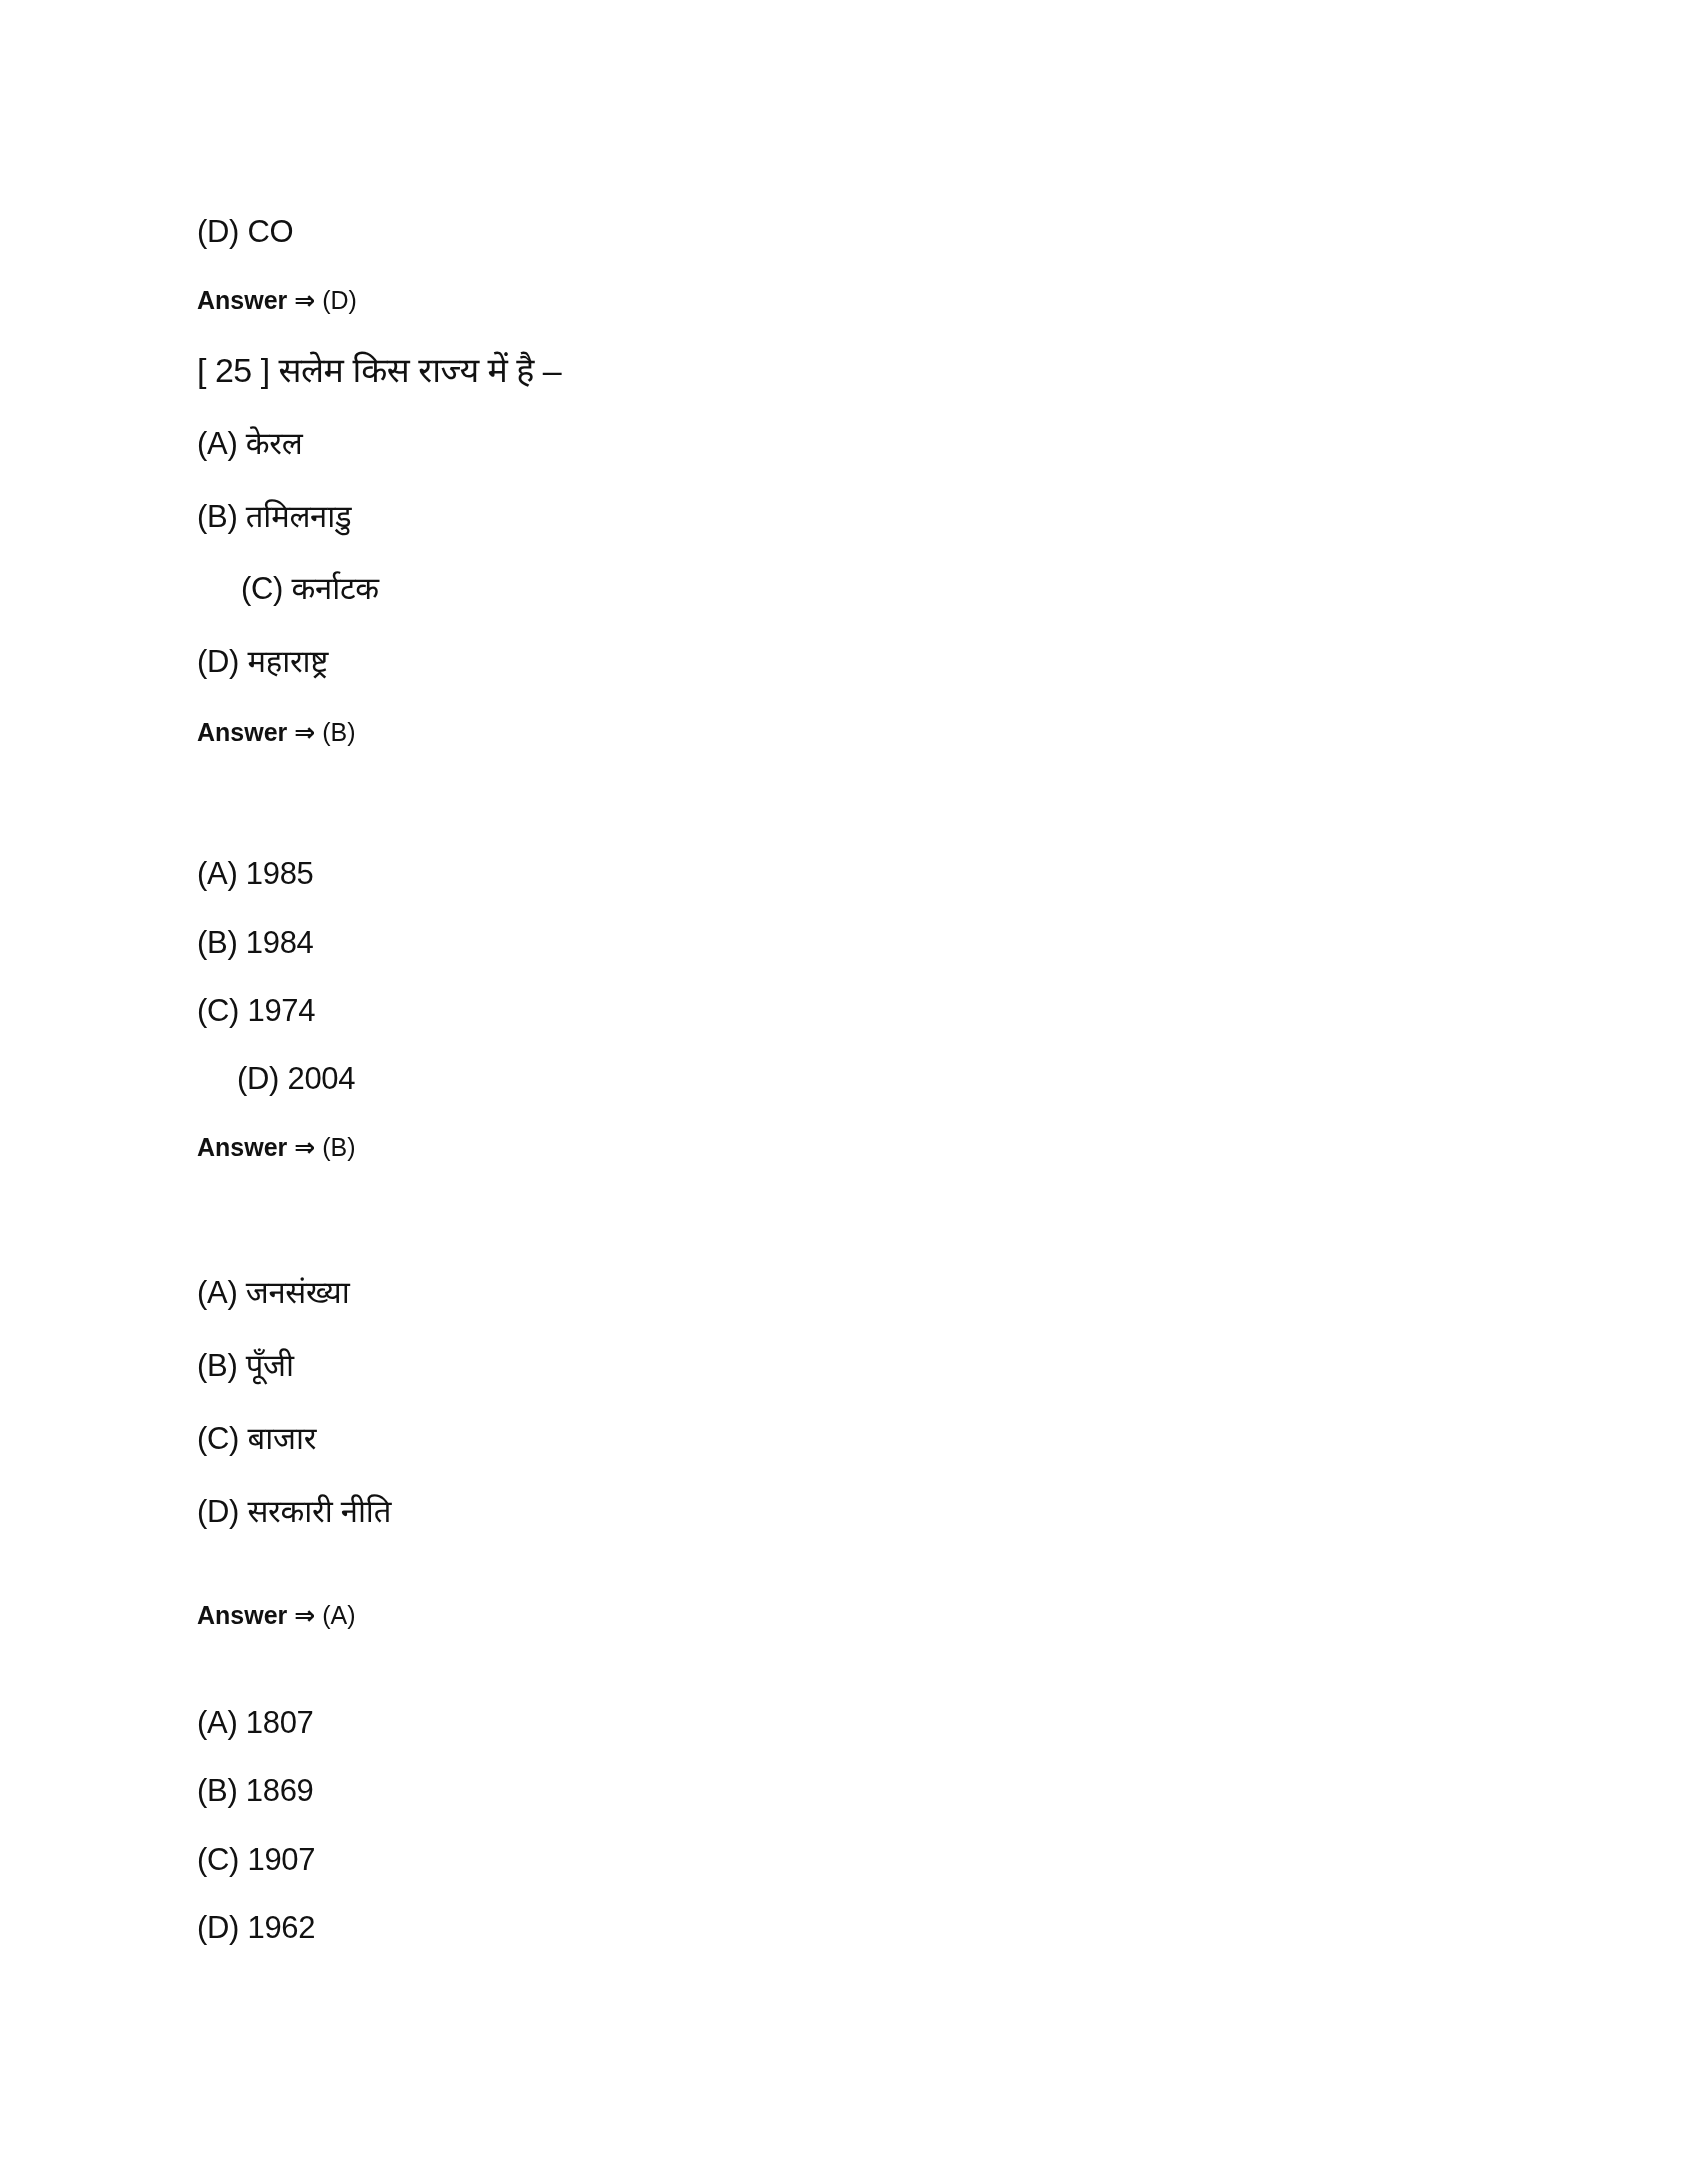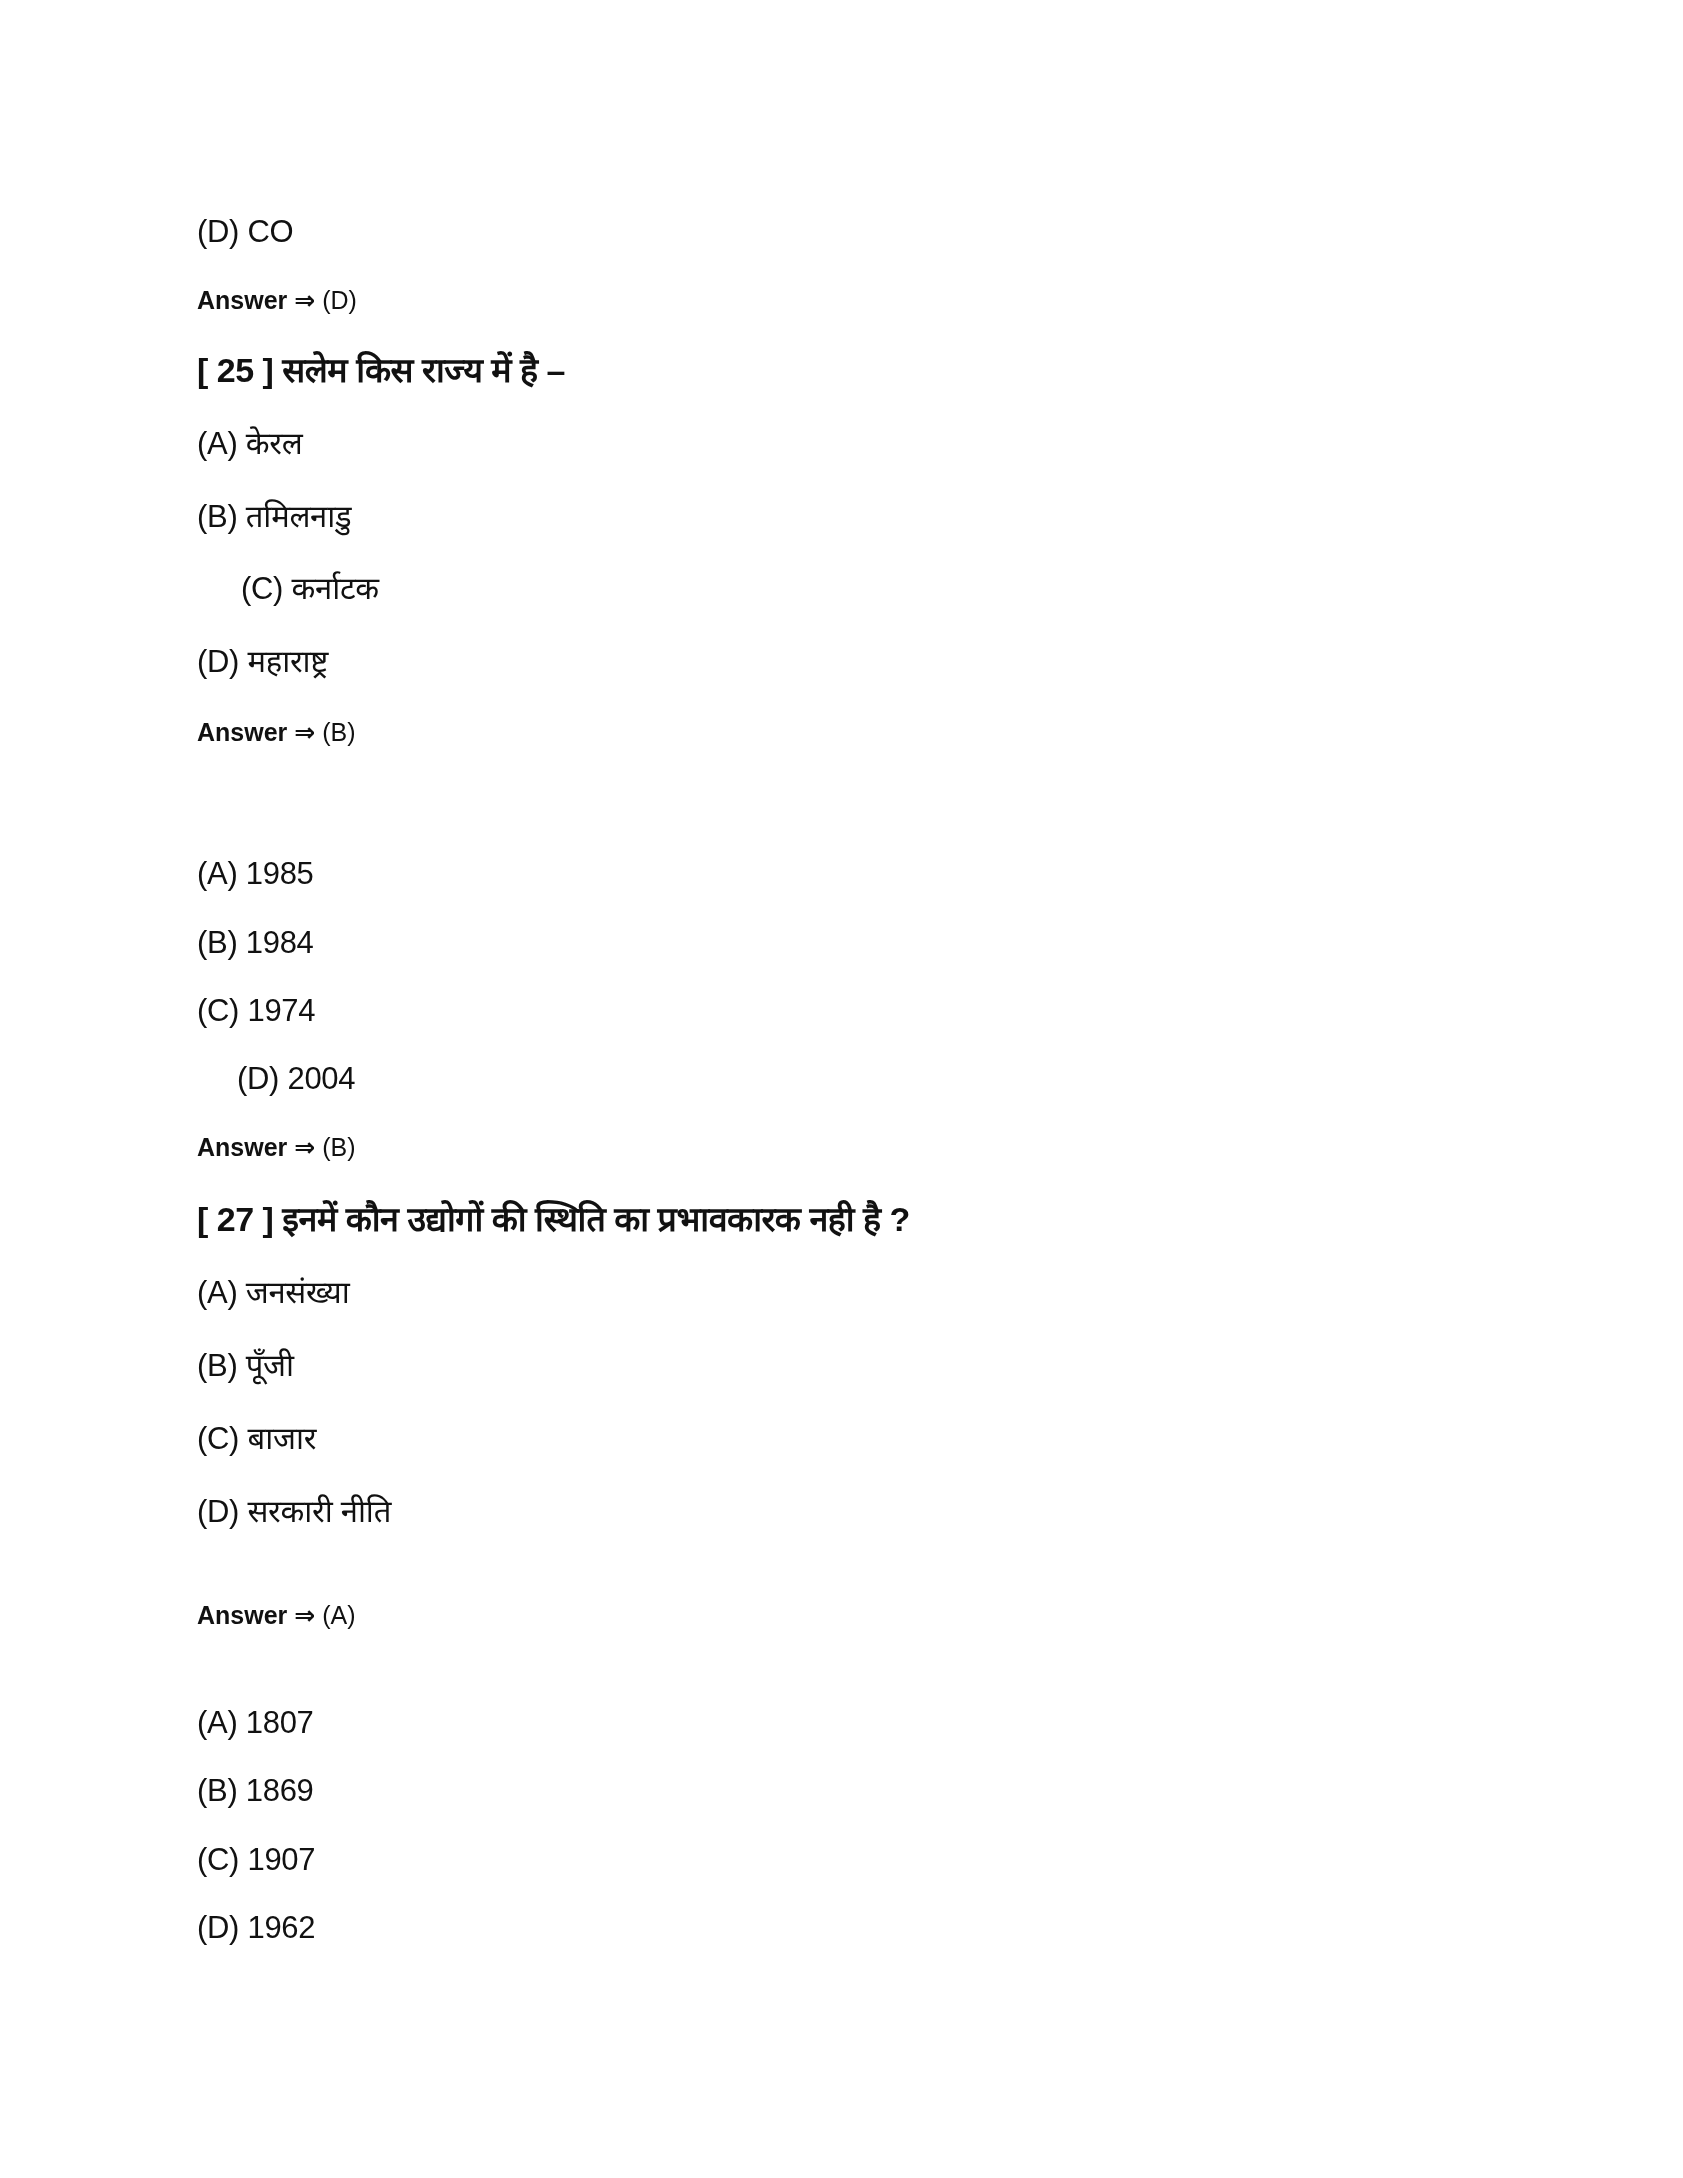--- a/index.html
+++ b/index.html
@@ -36,21 +36,21 @@
       font-size: 25px;
     }
     .answer .label {
       font-weight: bold;
     }
     .answer .arrow {
       font-weight: bold;
     }
     .question {
       font-size: 34px;
-      font-weight: bold;
+      font-weight: normal;
       letter-spacing: -0.5px;
     }
   </style>
 </head>
 <body>
 
 <div class="page">
 
   <div class="line option" style="top:219px;">
     <span>(D)</span>
@@ -103,24 +103,20 @@
   <div class="line option" style="top:1066px;margin-left:40px;">
     <span>(D)</span>
     <span>2004</span>
   </div>
   <div class="line answer" style="top:1135px;">
     <span class="label">Answer</span>
     <span class="arrow">⇒</span>
     <span>(B)</span>
   </div>
 
-  <div class="line question" style="top:1207px;">
-    <span>[ 27 ]</span>
-    <span>इनमें कौन उद्योगों की स्थिति का प्रभावकारक नही है ?</span>
-  </div>
   <div class="line option" style="top:1280px;">
     <span>(A)</span>
     <span>जनसंख्या</span>
   </div>
   <div class="line option" style="top:1353px;">
     <span>(B)</span>
     <span>पूँजी</span>
   </div>
   <div class="line option" style="top:1426px;">
     <span>(C)</span>

